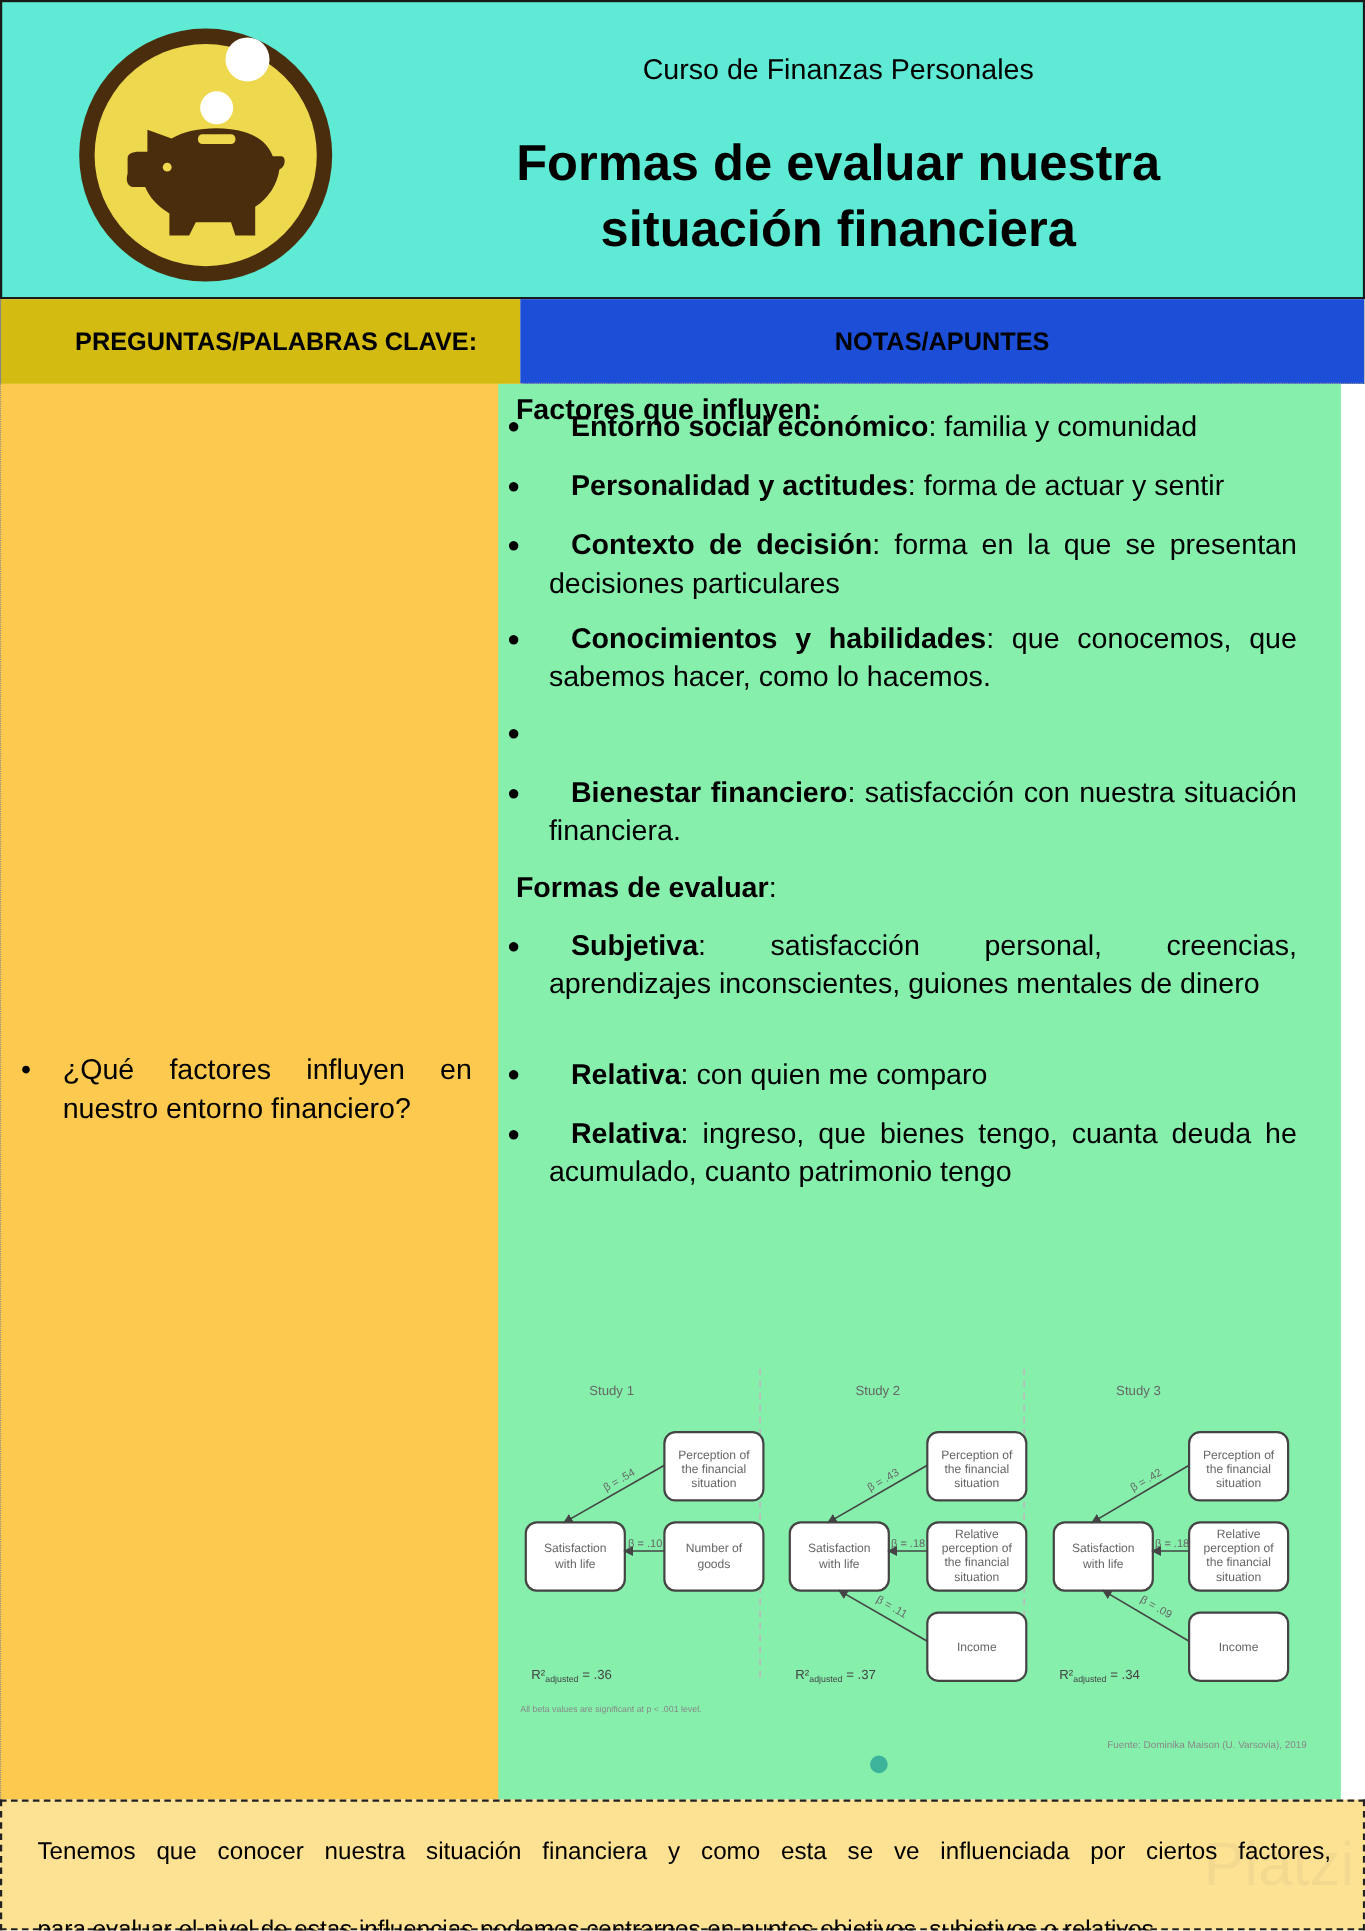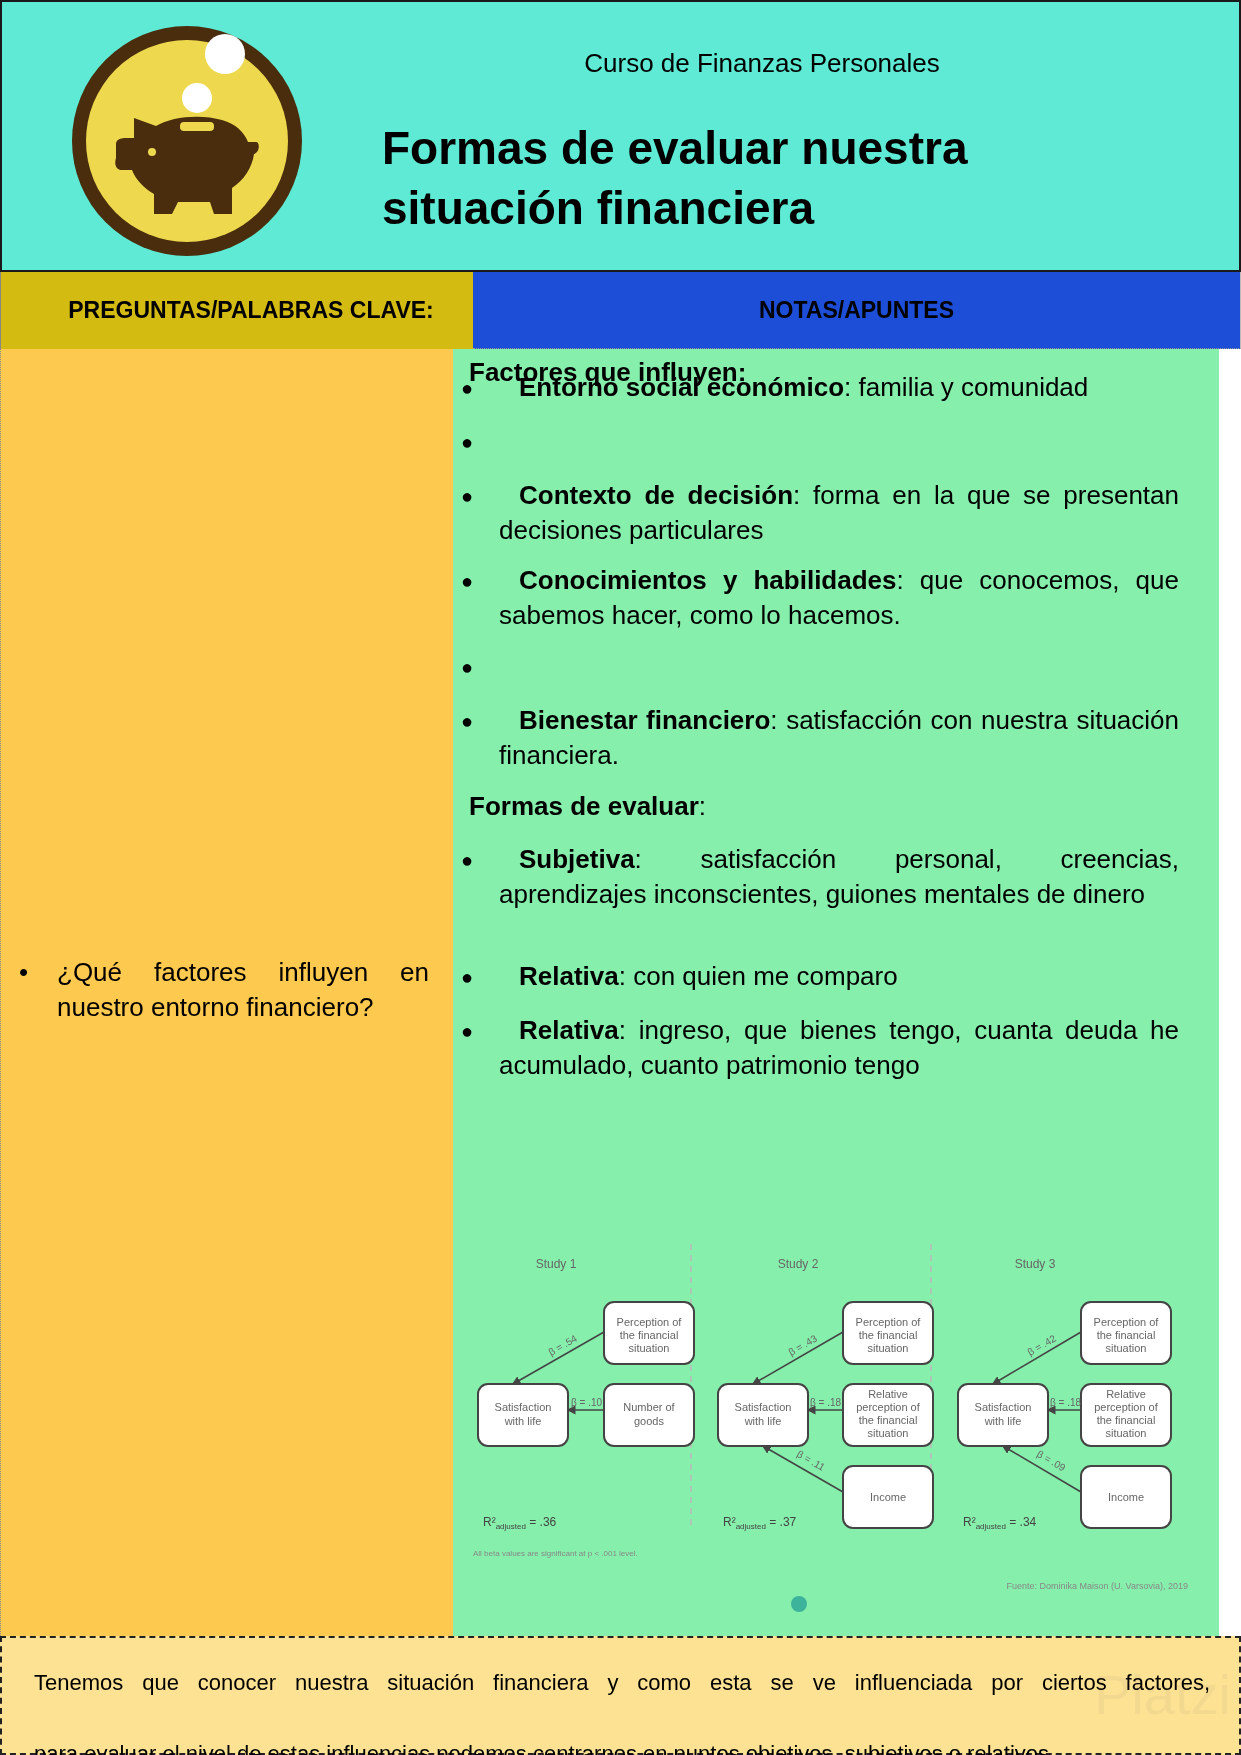--- a/index.html
+++ b/index.html
@@ -6,21 +6,21 @@
   html, body { width: 1241px; height: 1755px; background: #ffffff; overflow: hidden; }
   body { font-family: "Liberation Sans", sans-serif; color: #000; position: relative; }
 
   .header {
     position: absolute; left: 0; top: 0; width: 1241px; height: 272px;
     background: #5eead4; border: 2px solid #1a1a1a;
   }
   .logo { position: absolute; left: 62px; top: 16px; width: 246px; height: 246px; }
   .course { position: absolute; left: 380px; top: 46px; width: 760px; text-align: center; font-size: 26px; }
   .title {
-    position: absolute; left: 380px; top: 116px; width: 760px; 
+    position: absolute; left: 380px; top: 116px; width: 760px; text-align: center;
     font-size: 46px; font-weight: bold; line-height: 60px;
   }
 
   .col-head-left {
     position: absolute; left: 0; top: 272px; width: 473px; height: 77px;
     background: #d4bb12; border-left: 1px solid #888;
     display: flex; align-items: center; justify-content: center;
     font-weight: bold; font-size: 23px; padding-left: 28px;
   }
   .col-head-right {
@@ -98,20 +98,21 @@
 
 <div class="notes">
   <div class="sec-title" style="top:8px;">Factores que influyen:</div>
 
   <div class="item" style="top:21px;">
     <span class="bullet">●</span>
     <span class="text"><b>Entorno social económico</b><span>: familia y comunidad</span></span>
   </div>
   <div class="item" style="top:75px;">
     <span class="bullet">●</span>
+    <span class="text"><b>Personalidad y actitudes</b><span>: forma de actuar y sentir</span></span>
   </div>
   <div class="item" style="top:129px;">
     <span class="bullet">●</span>
     <span class="text"><b>Contexto de decisión</b><span>: forma en la que se presentan decisiones particulares</span></span>
   </div>
   <div class="item" style="top:214px;">
     <span class="bullet">●</span>
     <span class="text"><b>Conocimientos y habilidades</b><span>: que conocemos, que sabemos hacer, como lo hacemos.</span></span>
   </div>
   <div class="item" style="top:300px;">

